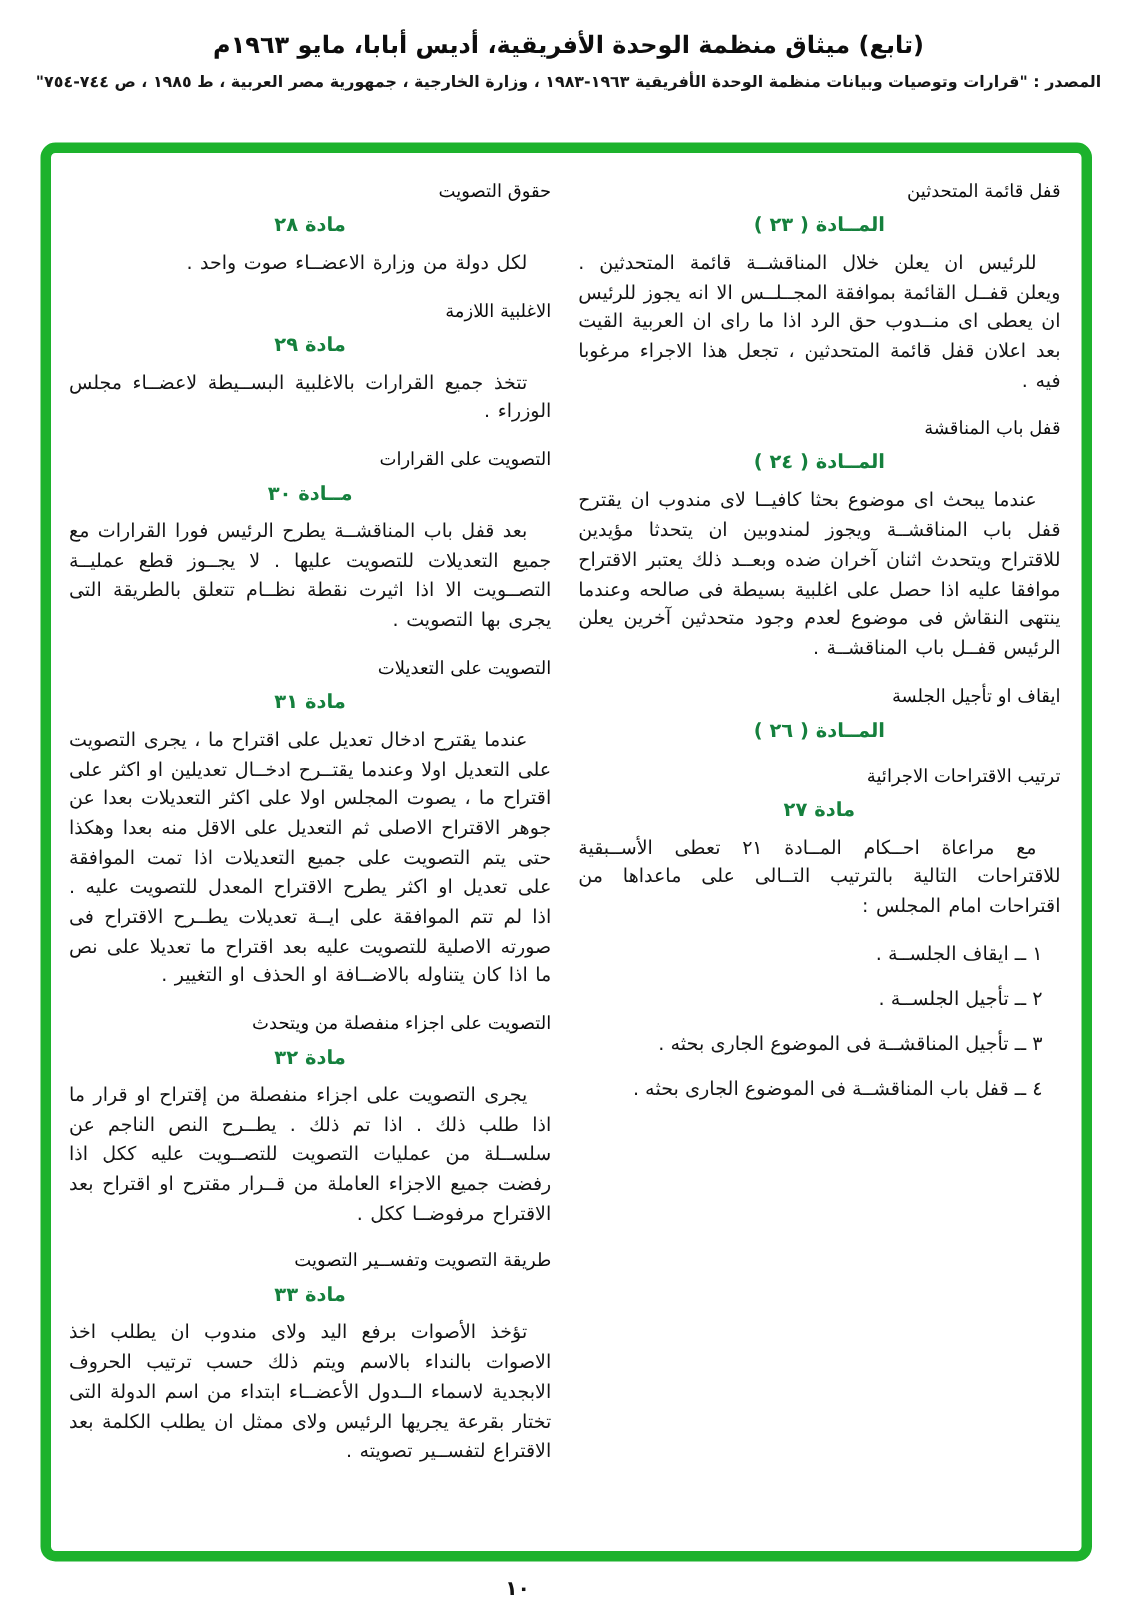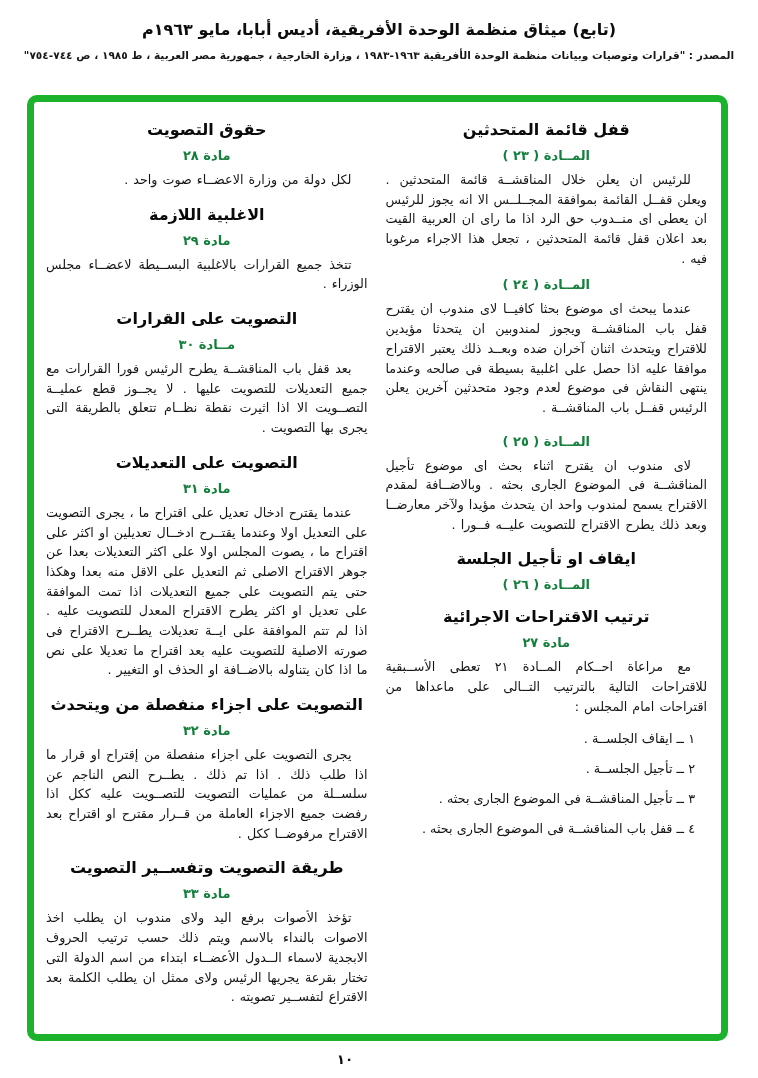--- a/index.html
+++ b/index.html
@@ -35,21 +35,21 @@
   }
   .columns{
     position:absolute;left:0;top:0;width:100%;height:100%;
     box-sizing:border-box;
     padding:14px 14px 0 12px;
     display:flex;gap:18px;
     direction:rtl;
   }
   .col{flex:1 1 0;min-width:0;}
   .sec-heading{
-    font-size:16px;font-weight:bold;text-align:center;
+    font-size:12px;font-weight:normal;text-align:right;
     margin:15px 0 3px 0;color:#0a0a0a;
   }
   .sec-heading.first{margin-top:4px;}
   .sec-article{
     font-size:13px;font-weight:bold;text-align:center;
     margin:9px 0 7px 0;color:#15803d;
   }
   .sec-body{
     font-size:12.7px;line-height:1.55;
     text-align:justify;text-align-last:right;
@@ -80,26 +80,23 @@
 <div class="content-frame" style="border-color: rgb(28, 178, 44);">
   <div class="columns">
 
     <div class="col">
       <section>
         <h3 class="sec-heading first">قفل قائمة المتحدثين</h3>
         <h4 class="sec-article">المــادة ( ٢٣ )</h4>
         <p class="sec-body">للرئيس ان يعلن خلال المناقشــة قائمة المتحدثين . ويعلن قفــل القائمة بموافقة المجــلــس الا انه يجوز للرئيس ان يعطى اى منــدوب حق الرد اذا ما راى ان العربية القيت بعد اعلان قفل قائمة المتحدثين ، تجعل هذا الاجراء مرغوبا فيه .</p>
       </section>
       <section>
+        <h3 class="sec-heading">قفل باب المناقشة</h3>
         <h4 class="sec-article">المــادة ( ٢٤ )</h4>
         <p class="sec-body">عندما يبحث اى موضوع بحثا كافيــا لاى مندوب ان يقترح قفل باب المناقشــة ويجوز لمندوبين ان يتحدثا مؤيدين للاقتراح ويتحدث اثنان آخران ضده وبعــد ذلك يعتبر الاقتراح موافقا عليه اذا حصل على اغلبية بسيطة فى صالحه وعندما ينتهى النقاش فى موضوع لعدم وجود متحدثين آخرين يعلن الرئيس قفــل باب المناقشــة .</p>
-      </section>
-      <section>
-        <h4 class="sec-article" style="margin-top:16px;">المــادة ( ٢٥ )</h4>
-        <p class="sec-body">لاى مندوب ان يقترح اثناء بحث اى موضوع تأجيل المناقشــة فى الموضوع الجارى بحثه . وبالاضــافة لمقدم الاقتراح يسمح لمندوب واحد ان يتحدث مؤيدا ولآخر معارضــا وبعد ذلك يطرح الاقتراح للتصويت عليــه فــورا .</p>
       </section>
       <section>
         <h3 class="sec-heading">ايقاف او تأجيل الجلسة</h3>
         <h4 class="sec-article">المــادة ( ٢٦ )</h4>
       </section>
       <section>
         <h3 class="sec-heading">ترتيب الاقتراحات الاجرائية</h3>
         <h4 class="sec-article">مادة ٢٧</h4>
         <p class="sec-body">مع مراعاة احــكام المــادة ٢١ تعطى الأســبقية للاقتراحات التالية بالترتيب التــالى على ماعداها من اقتراحات امام المجلس :</p>
         <div class="list-item">١ ــ ايقاف الجلســة .</div>

